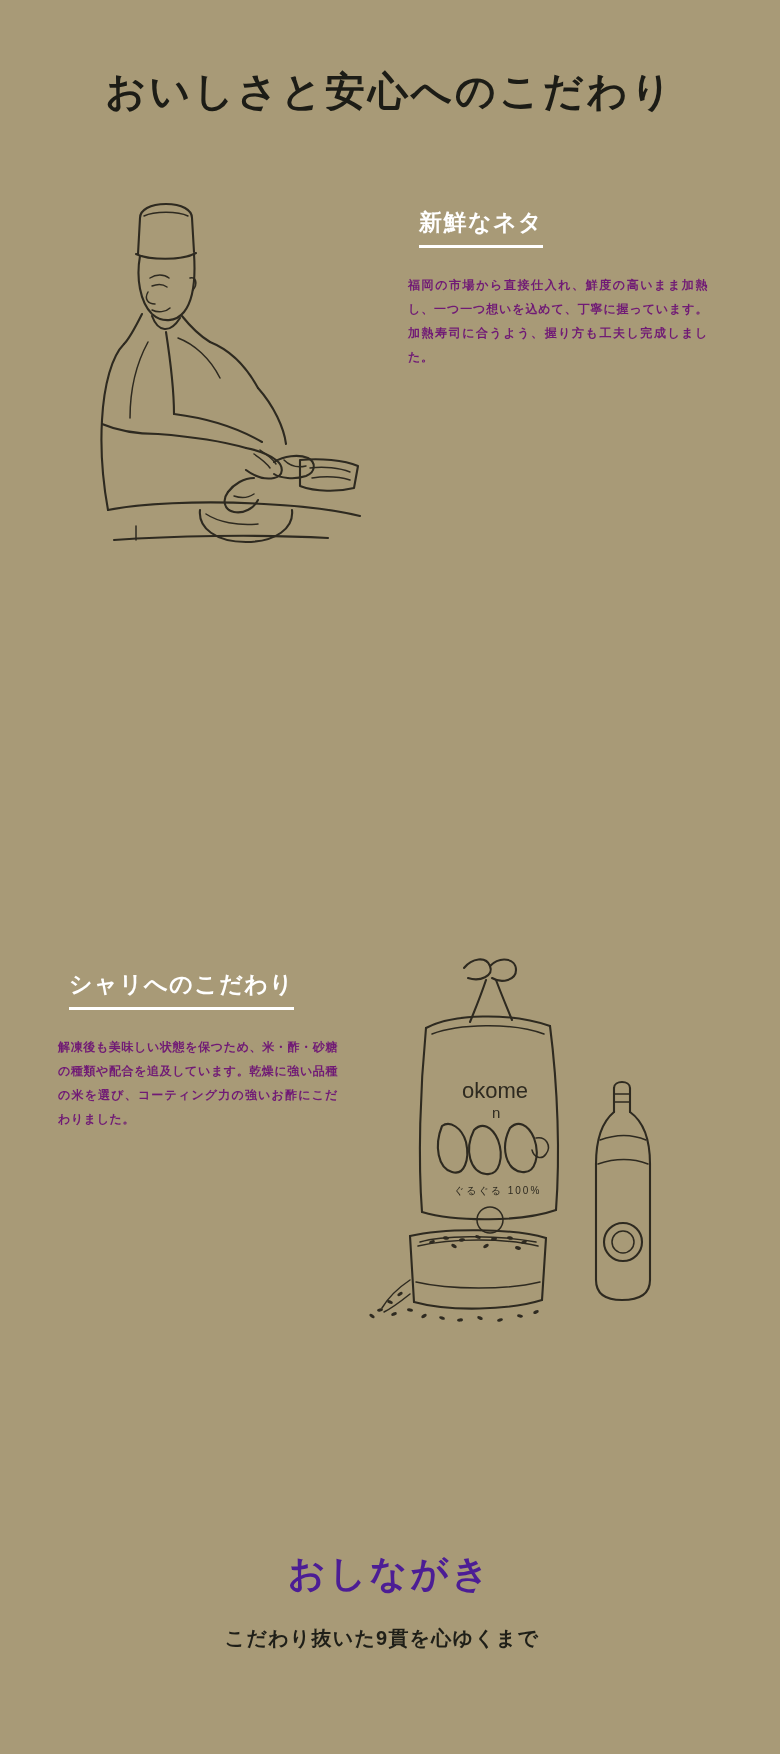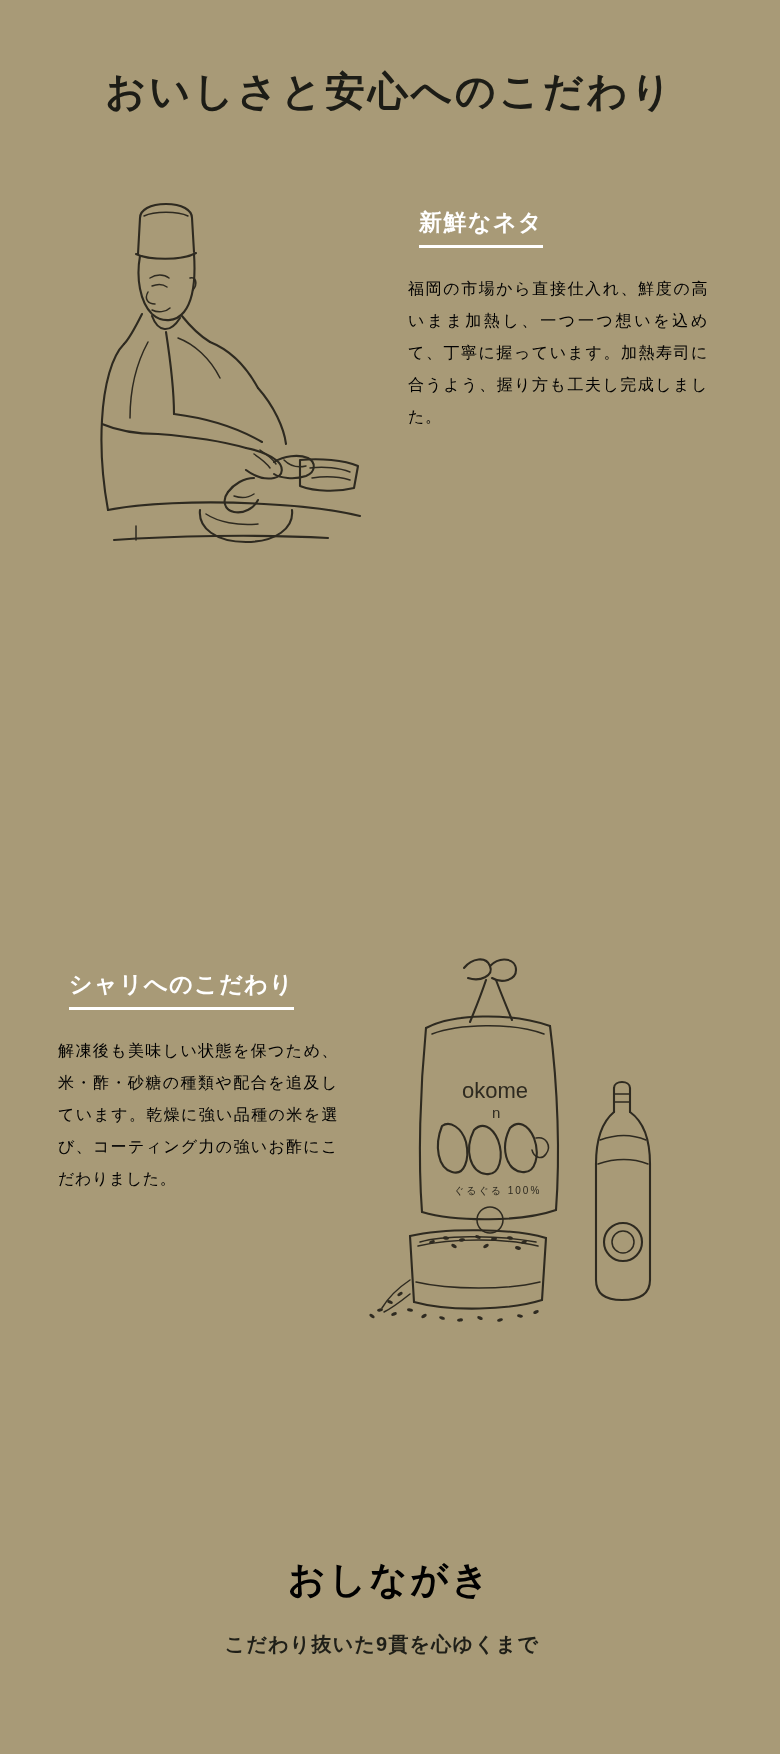--- a/index.html
+++ b/index.html
@@ -42,26 +42,27 @@
     font-weight: bold;
     color: #ffffff;
     letter-spacing: 1.5px;
     padding-bottom: 8px;
     border-bottom: 3px solid #ffffff;
     line-height: 1.2;
     margin: 11px;
   }
 
   .body-text {
-    font-size: 16px;
+    font-size: 12px;
     line-height: 2.0;
-    color: #000000;
+    color: #701a75;
     letter-spacing: 0.6px;
     margin: 14px 0 0 0;
     text-align: justify;
+    font-weight: bold;
   }
 
   
   .block1 {
     position: absolute;
     top: 180px;
     left: 0;
     width: 780px;
     height: 400px;
   }
@@ -111,25 +112,25 @@
 
   
   .footer {
     position: absolute;
     left: 0;
     top: 1540px;
     width: 780px;
     text-align: center;
   }
   .footer-title {
-    margin: 15px;
+    margin: 9px;
     font-size: 37px;
     font-weight: bold;
     letter-spacing: 3px;
-    color: #000000;
+    color: #4c1d95;
   }
   .footer-sub {
     margin: 26px 16px 0 0;
     font-size: 20px;
     font-weight: bold;
     letter-spacing: 1.2px;
     color: #1f1f18;
   }
 
   svg .ink {

